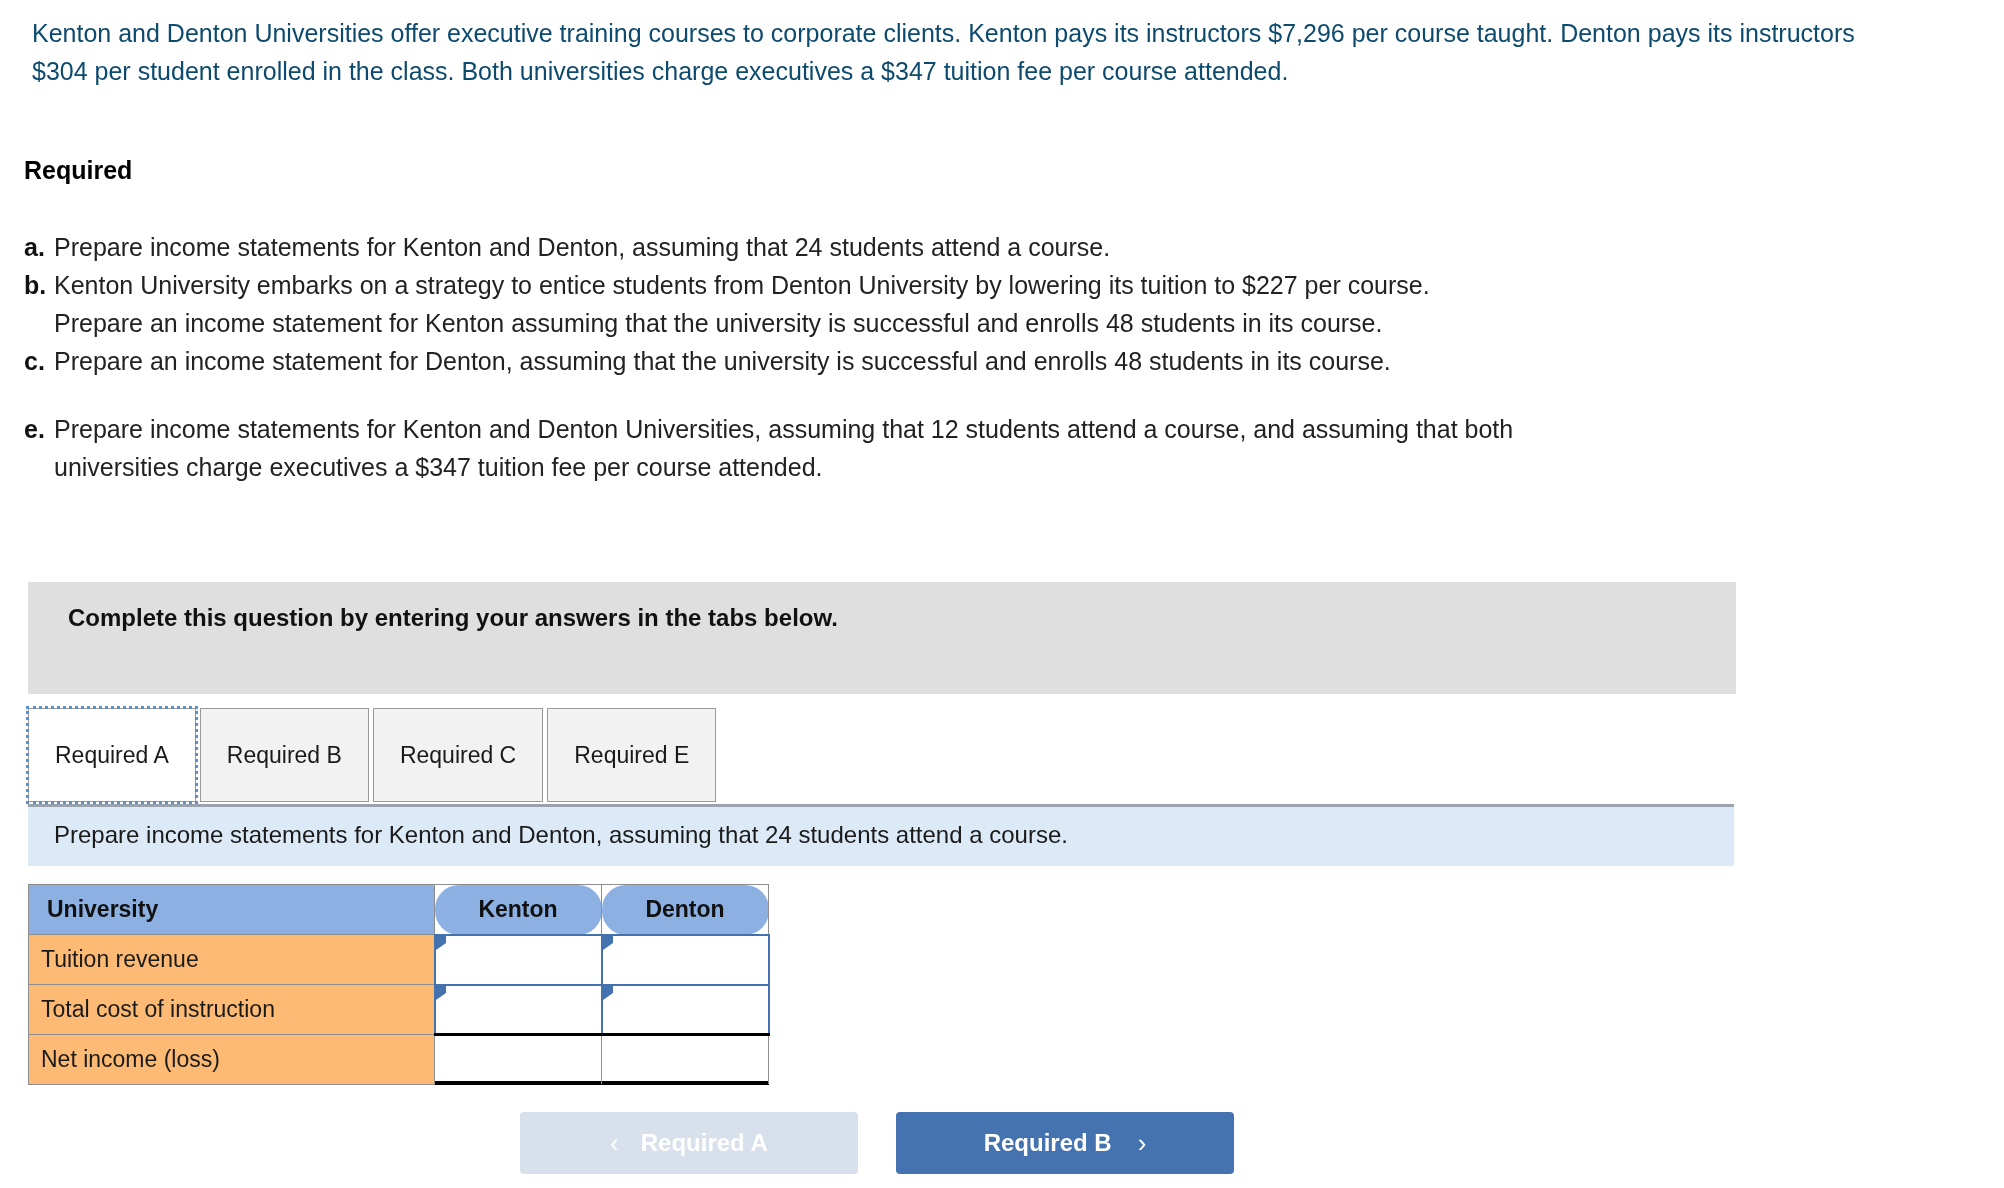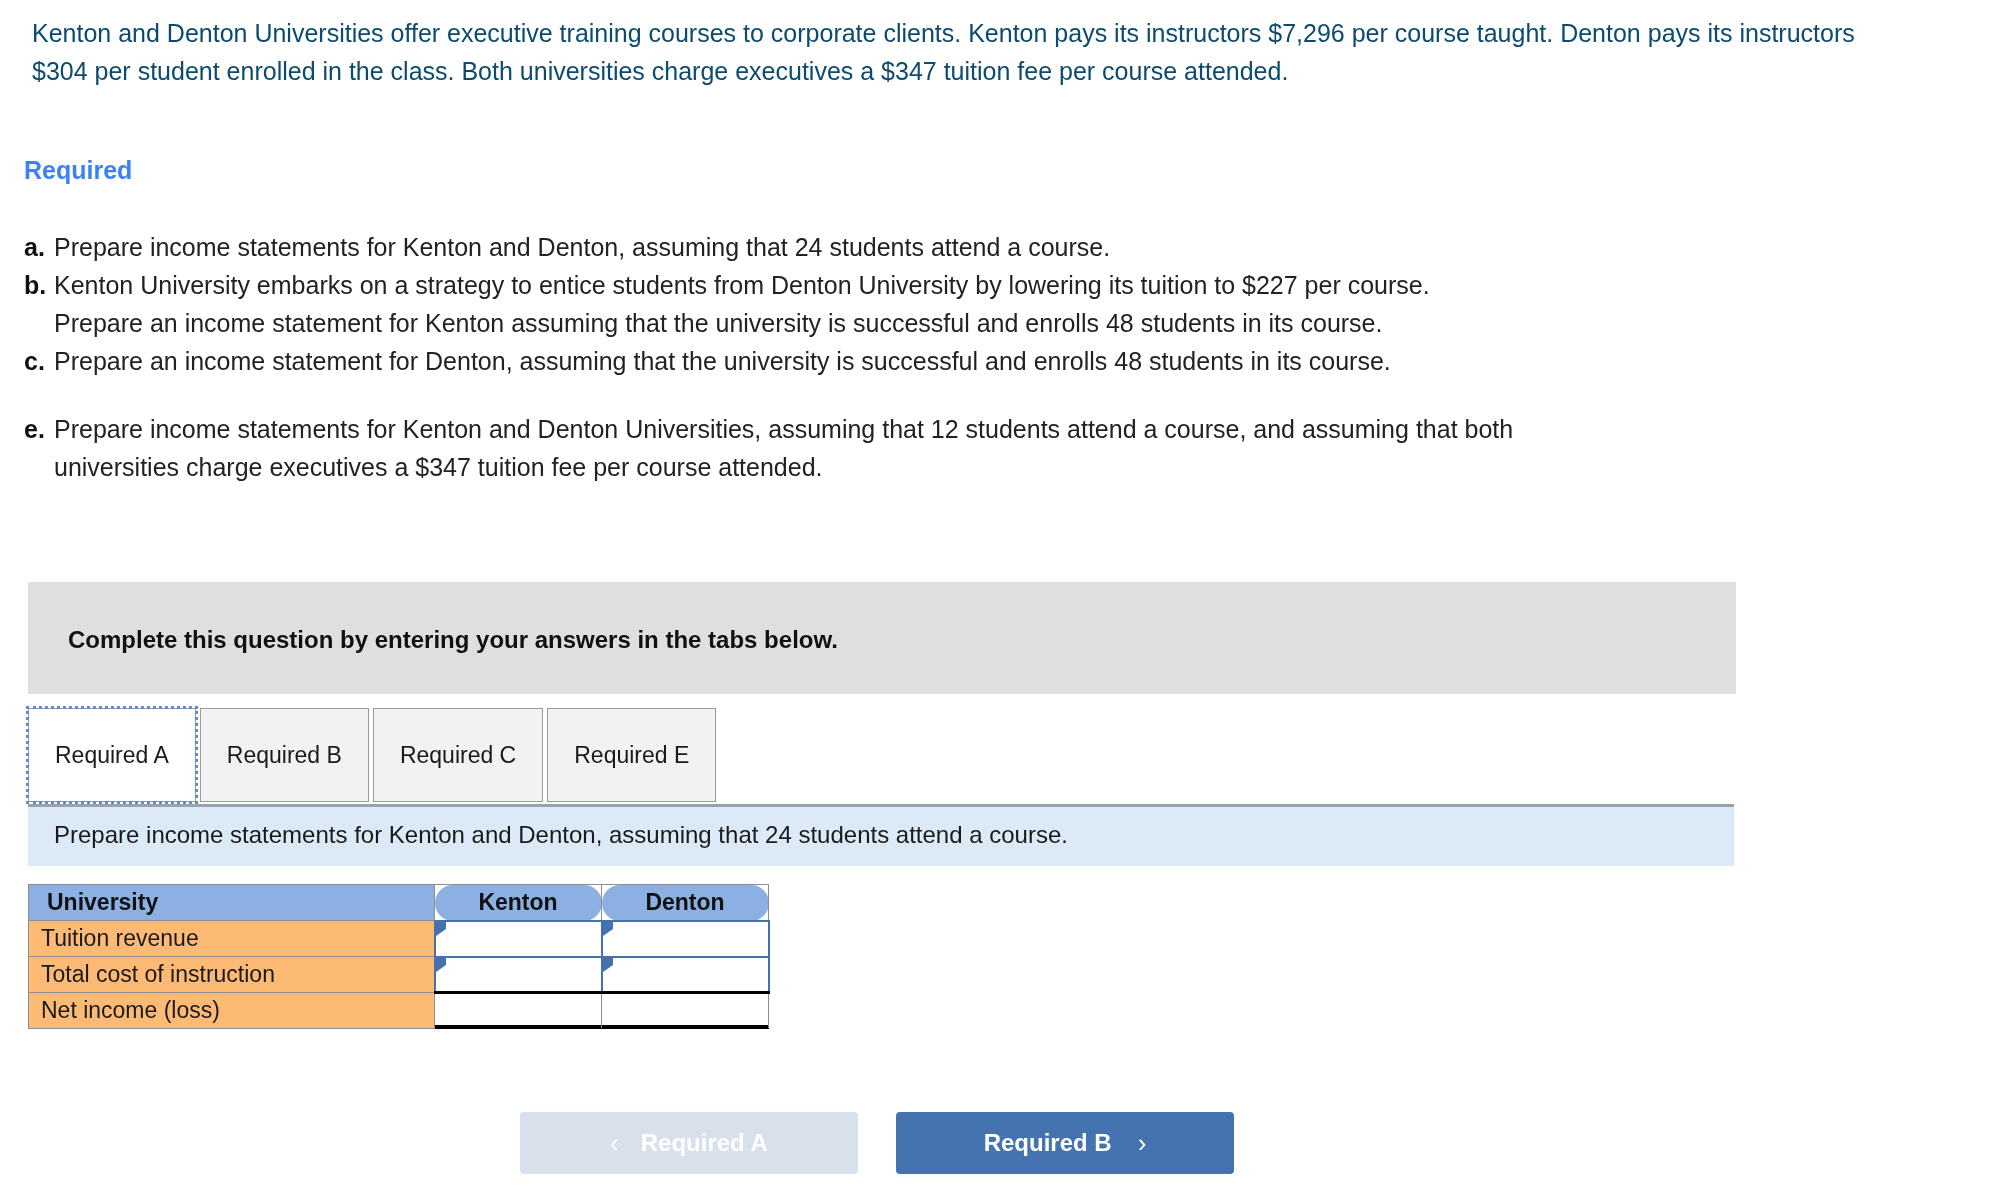--- a/index.html
+++ b/index.html
@@ -28,21 +28,21 @@
     color: #0c4a6e;
   }
 
   
   .required-heading {
     position: absolute;
     left: 24px;
     top: 156px;
     font-size: 25px;
     font-weight: bold;
-    color: #3b82f6;
+    color: #000000;
   }
 
   
   .req-list {
     position: absolute;
     left: 24px;
     top: 228px;
     width: 1900px;
   }
   .req-item {
@@ -67,21 +67,21 @@
     position: absolute;
     left: 28px;
     top: 582px;
     width: 1708px;
     height: 112px;
     background: #dfdfdf;
   }
   .grey-banner .txt {
     position: absolute;
     left: 40px;
-    top: 44px;
+    top: 22px;
     font-size: 24px;
     font-weight: bold;
     color: #111111;
   }
 
   
   .tabstrip {
     position: absolute;
     left: 28px;
     top: 708px;
@@ -132,21 +132,21 @@
   .ans-table {
     position: absolute;
     left: 28px;
     top: 884px;
     border-collapse: collapse;
     font-size: 23px;
   }
   .ans-table th, .ans-table td {
     border: 1px solid #8e8e8e;
     padding: 0;
-    height: 36px;
+    height: 50px;
   }
   .ans-table th {
     background: #8db0e2;
     font-weight: bold;
     color: #111111;
     text-align: center;
   }
   .ans-table th.label-head {
     text-align: left;
     padding-left: 18px;

